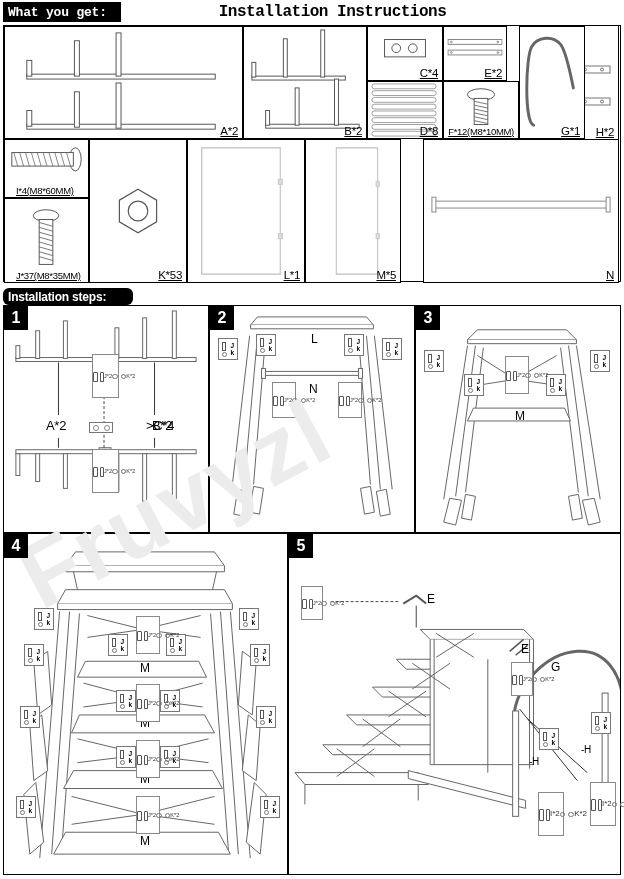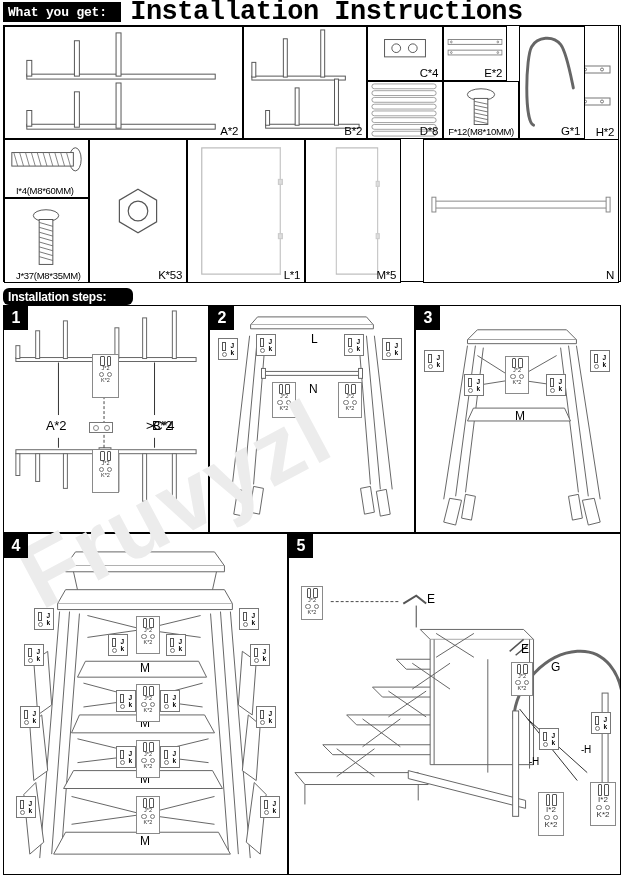--- a/index.html
+++ b/index.html
@@ -11,32 +11,32 @@
 
   
   .header{position:absolute;left:0;top:0;width:624px;height:25px;font-family:Liberation Mono, monospace;}
   .whatyouget{
     position:absolute;left:3px;top:2px;width:118px;height:20px;
     background:#000;color:#fff;font-weight:bold;font-size:13px;
     display:flex;align-items:center;padding-left:5px;box-sizing:border-box;
     letter-spacing:-0.2px;
   }
   .maintitle{
-    position:absolute;left:115px;top:-1px;width:423px;height:26px;
+    position:absolute;left:121px;top:-1px;width:423px;height:26px;
     display:flex;align-items:center;justify-content:center;
-    font-weight:bold;font-size:27px;letter-spacing:-0.5px;
+    font-weight:bold;font-size:16px;letter-spacing:-0.5px;
   }
 
   
   .parts{position:absolute;left:3px;top:25px;width:618px;height:257px;
          border:1.6px solid #000;box-sizing:border-box;}
   .cell{position:absolute;box-sizing:border-box;border:1.2px solid #000;
         background:#fff;overflow:hidden;}
   .cell .lbl{position:absolute;right:4px;bottom:1px;font-size:11.5px;
-             letter-spacing:-0.3px;white-space:nowrap;}
+             letter-spacing:-0.3px;white-space:nowrap;text-decoration:underline;}
   .cell .lbl.left{left:2px;right:auto;padding-left:9px;}
   .cell .lbl.small{font-size:9.5px;}
   .art{position:absolute;inset:0;}
   .art svg{width:100%;height:100%;display:block;}
 
   
   .stepsbanner{
     position:absolute;left:3px;top:288px;width:130px;height:17px;
     background:#000;color:#fff;font-weight:bold;font-size:12px;
     display:flex;align-items:center;padding-left:5px;box-sizing:border-box;
@@ -55,21 +55,21 @@
   .panelart svg{width:100%;height:100%;display:block;}
 
   
   .plabel{position:absolute;font-size:12px;letter-spacing:-0.3px;white-space:nowrap;}
   .plabel.big{font-size:13px;}
   .plabel.sm{font-size:10px;}
 
   
   .chip{
     position:absolute;border:0.9px solid #8a8a8a;background:#fff;
-    box-sizing:border-box;display:flex;flex-direction:column;
+    box-sizing:border-box;display:flex;flex-direction:row;
     align-items:center;justify-content:flex-start;padding-top:1px;
     font-size:5.5px;line-height:1.05;color:#333;
   }
   .chip .bolts{display:flex;gap:2px;}
   .chip .bolt{width:2.5px;height:8px;background:#fff;border:0.7px solid #555;border-radius:1px 1px 0 0;}
   .chip .nut{width:3.2px;height:3.2px;border:0.7px solid #777;border-radius:50%;margin:0.5px;}
   .chip .nuts{display:flex;gap:2px;}
   .chip .ctxt{font-size:5.5px;}
   .chip.big{font-size:8px;}
 

